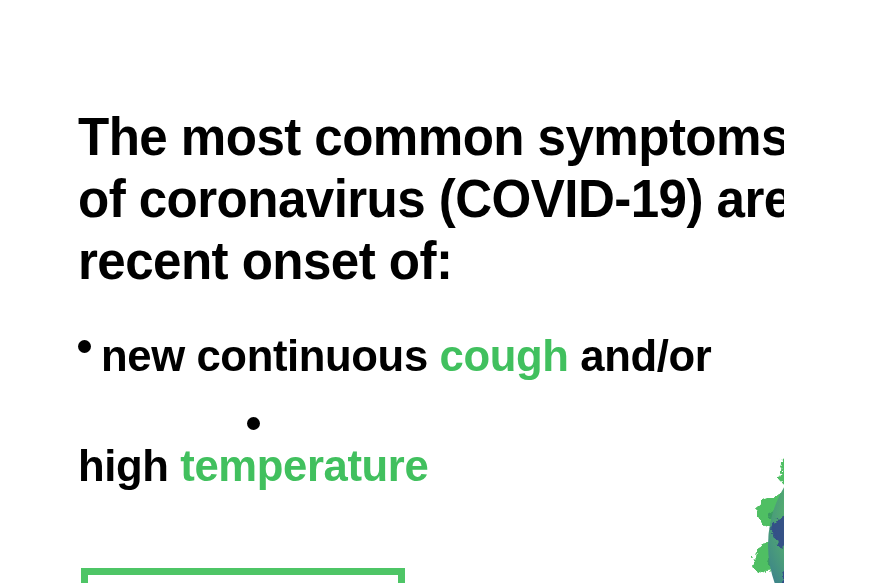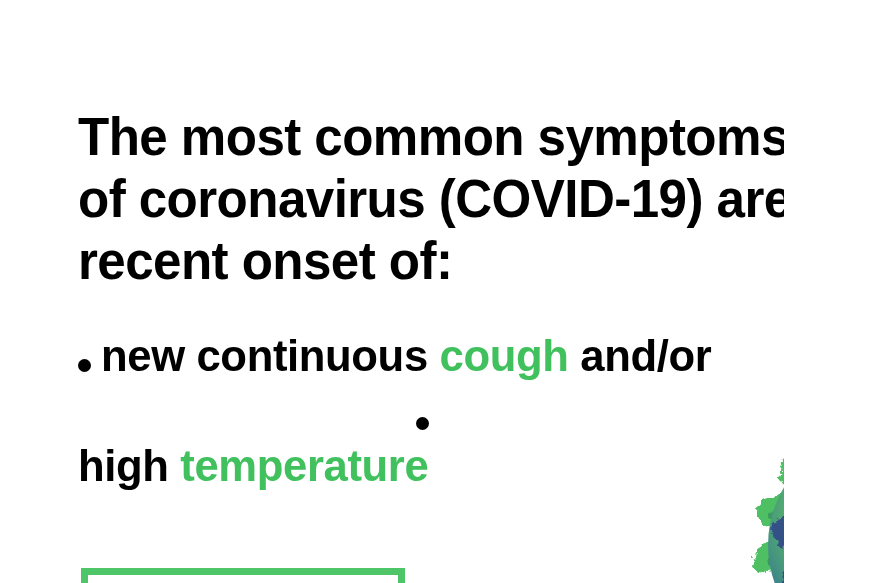--- a/index.html
+++ b/index.html
@@ -50,21 +50,21 @@
     white-space: nowrap;
     transform: scaleX(0.965);
     transform-origin: left center;
   }
 
   
   .bullet-row {
     position: absolute;
     left: 78px;
     display: flex;
-    align-items: flex-end;
+    align-items: center;
     white-space: nowrap;
   }
   #bullet-1 { top: 330px; }
   #bullet-2 { top: 427px; flex-direction: column; }
 
   .bullet-dot {
     display: inline-block;
     width: 13px;
     height: 13px;
     border-radius: 50%;

